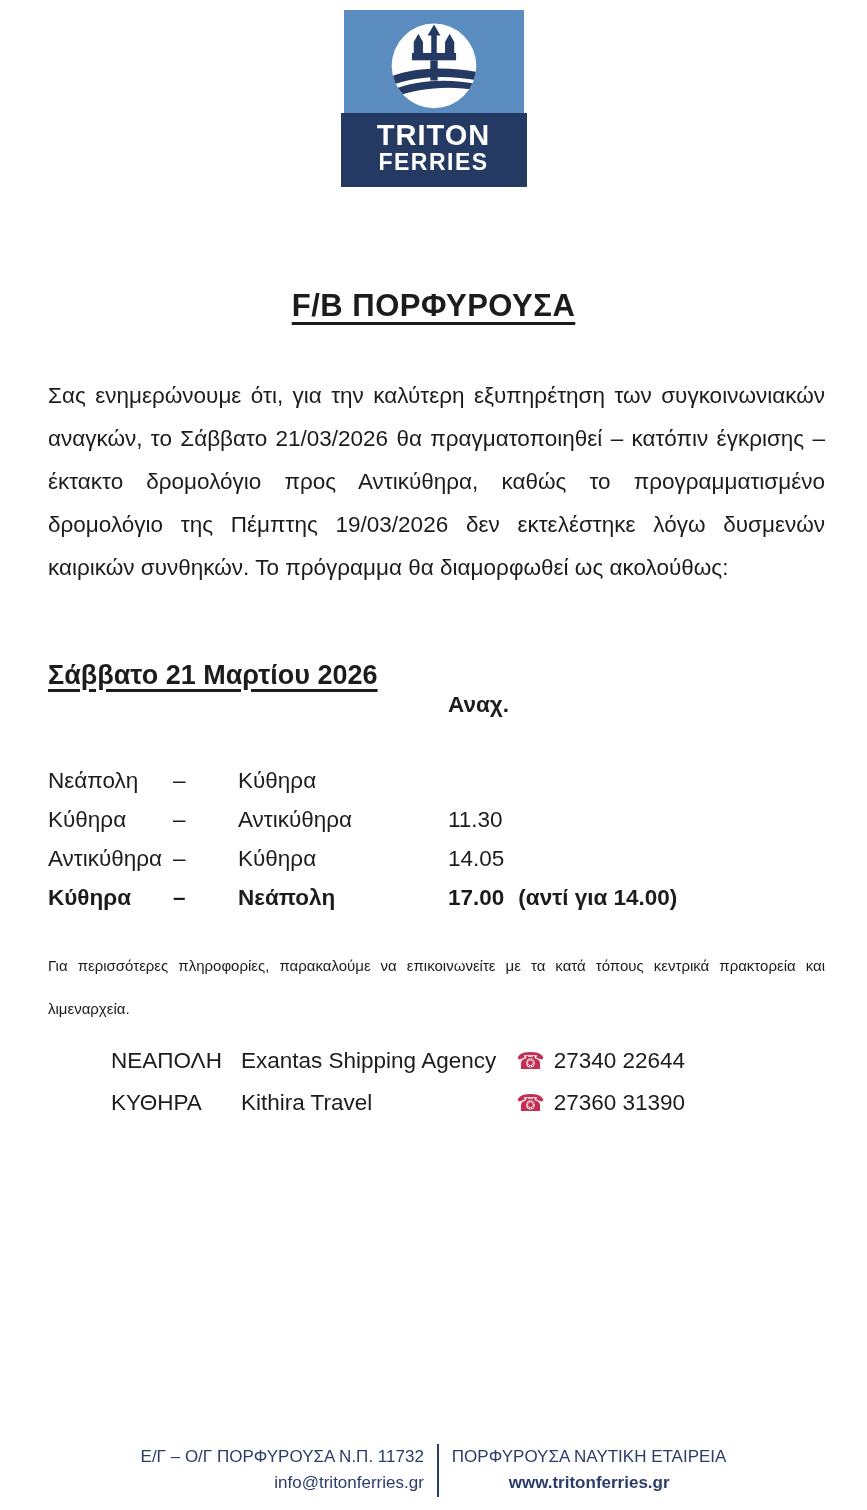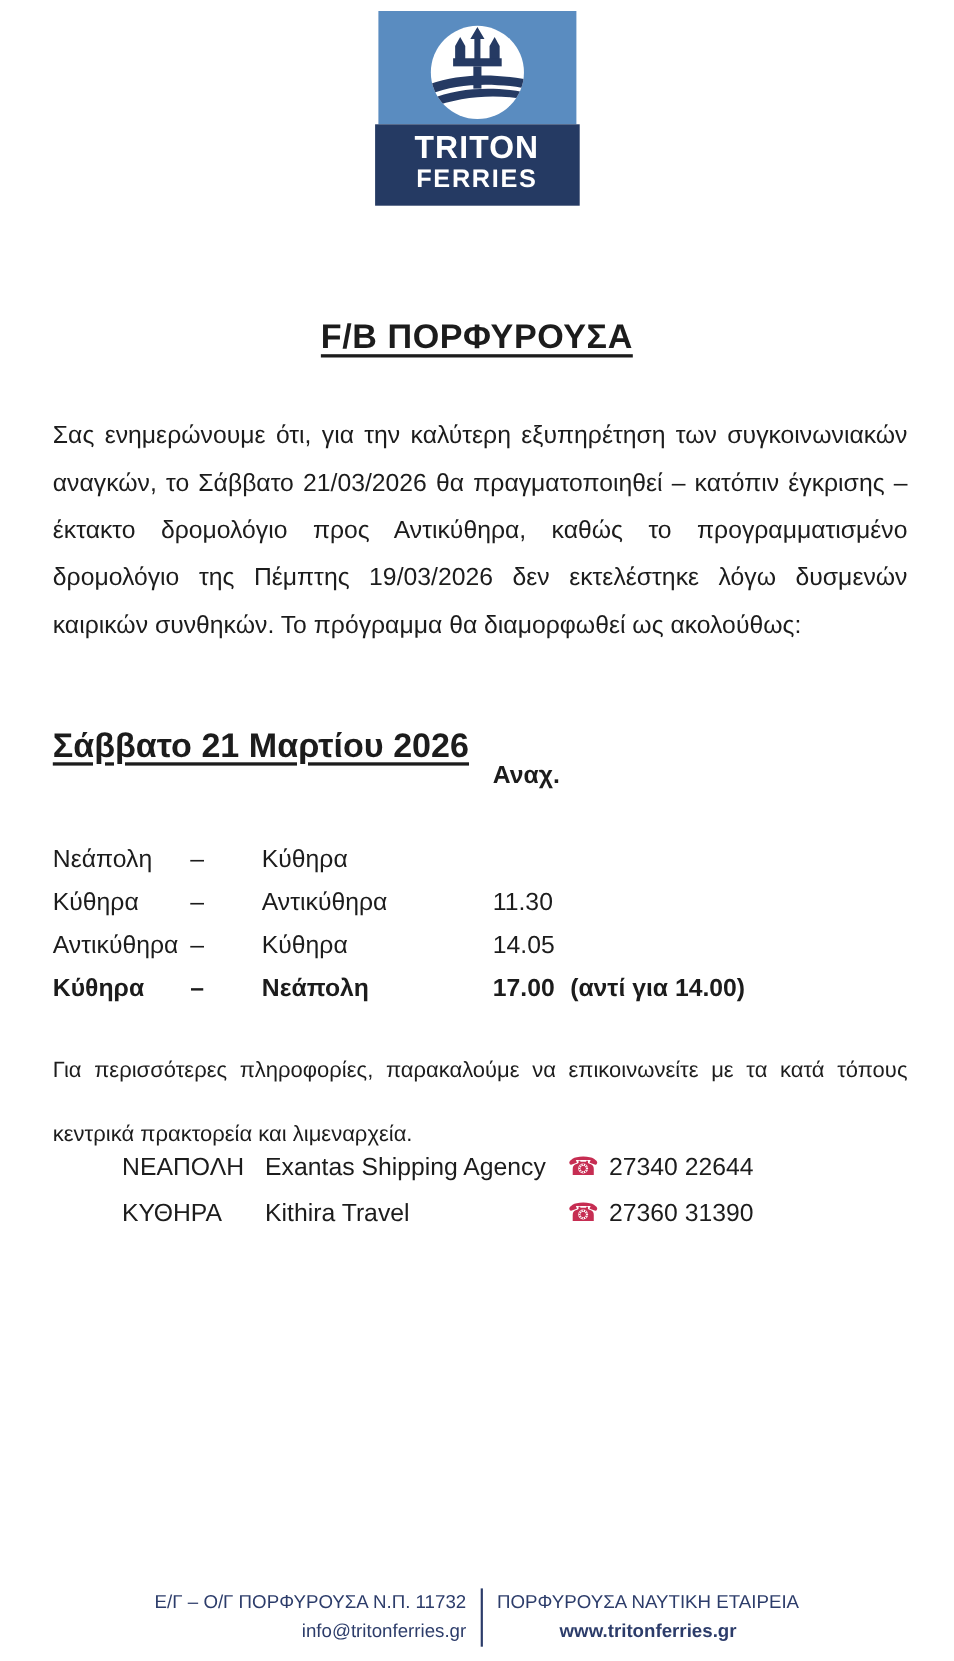--- a/index.html
+++ b/index.html
@@ -17,23 +17,23 @@
   .logo-t1{font-size:29px;font-weight:bold;letter-spacing:1px;line-height:1;}
   .logo-t2{font-size:23px;font-weight:bold;letter-spacing:1.5px;line-height:1;margin-top:1px;}
   
   .title{position:absolute;top:288px;left:0;width:100%;text-align:center;margin:0;
     font-size:31px;font-weight:bold;letter-spacing:.5px;
     text-decoration:underline;text-decoration-thickness:3px;text-underline-offset:6px;}
   
   .intro{position:absolute;top:374px;left:45px;width:777px;margin:0;
     font-size:22.5px;line-height:43px;text-align:justify;}
   .info{position:absolute;top:944px;left:45px;width:777px;margin:0;
-    font-size:20px;line-height:58px;text-align:justify;}
+    font-size:15px;line-height:43px;text-align:justify;}
   
-  .sched-head{position:absolute;top:660px;left:45px;font-size:31px;font-weight:bold;
+  .sched-head{position:absolute;top:660px;left:45px;font-size:27px;font-weight:bold;
     text-decoration:underline;text-decoration-thickness:2.5px;text-underline-offset:5px;}
   .dep-header{position:absolute;top:692px;left:445px;font-size:22.5px;font-weight:bold;}
   .sched-rows{position:absolute;top:768px;left:45px;width:780px;}
   .srow{display:grid;grid-template-columns:125px 65px 210px auto;
     font-size:22.5px;height:39px;align-items:start;}
   .srow.bold{font-weight:bold;}
   .note{margin-left:14px;}
   
   .contacts{position:absolute;top:1048px;left:108px;}
   .crow{display:grid;grid-template-columns:130px 275px auto;

